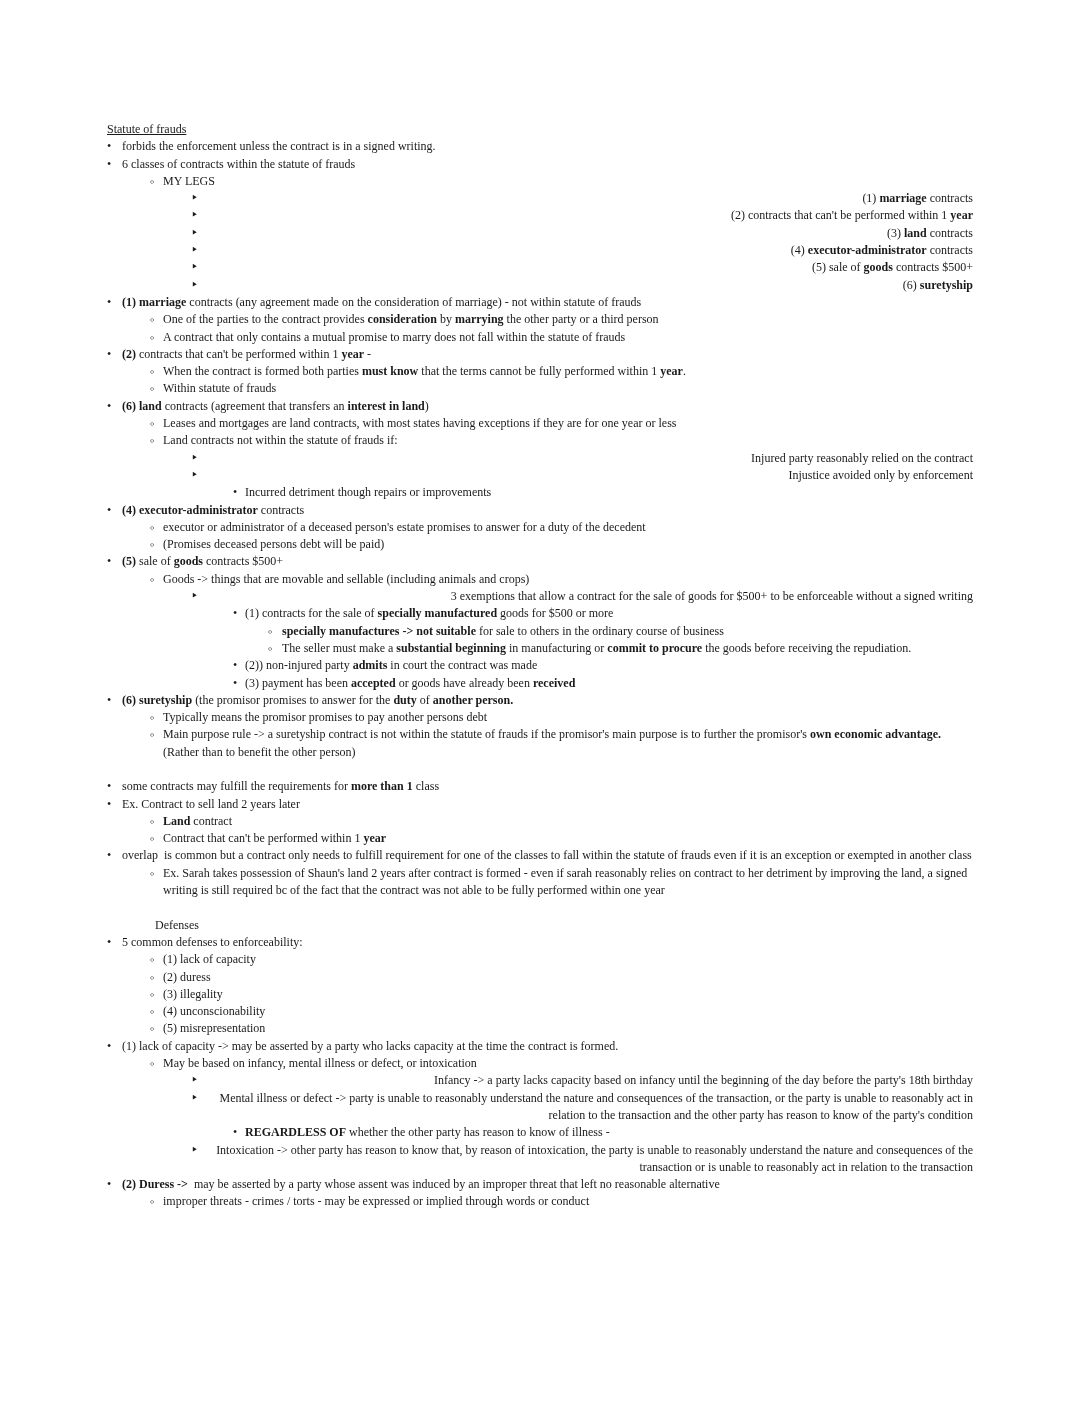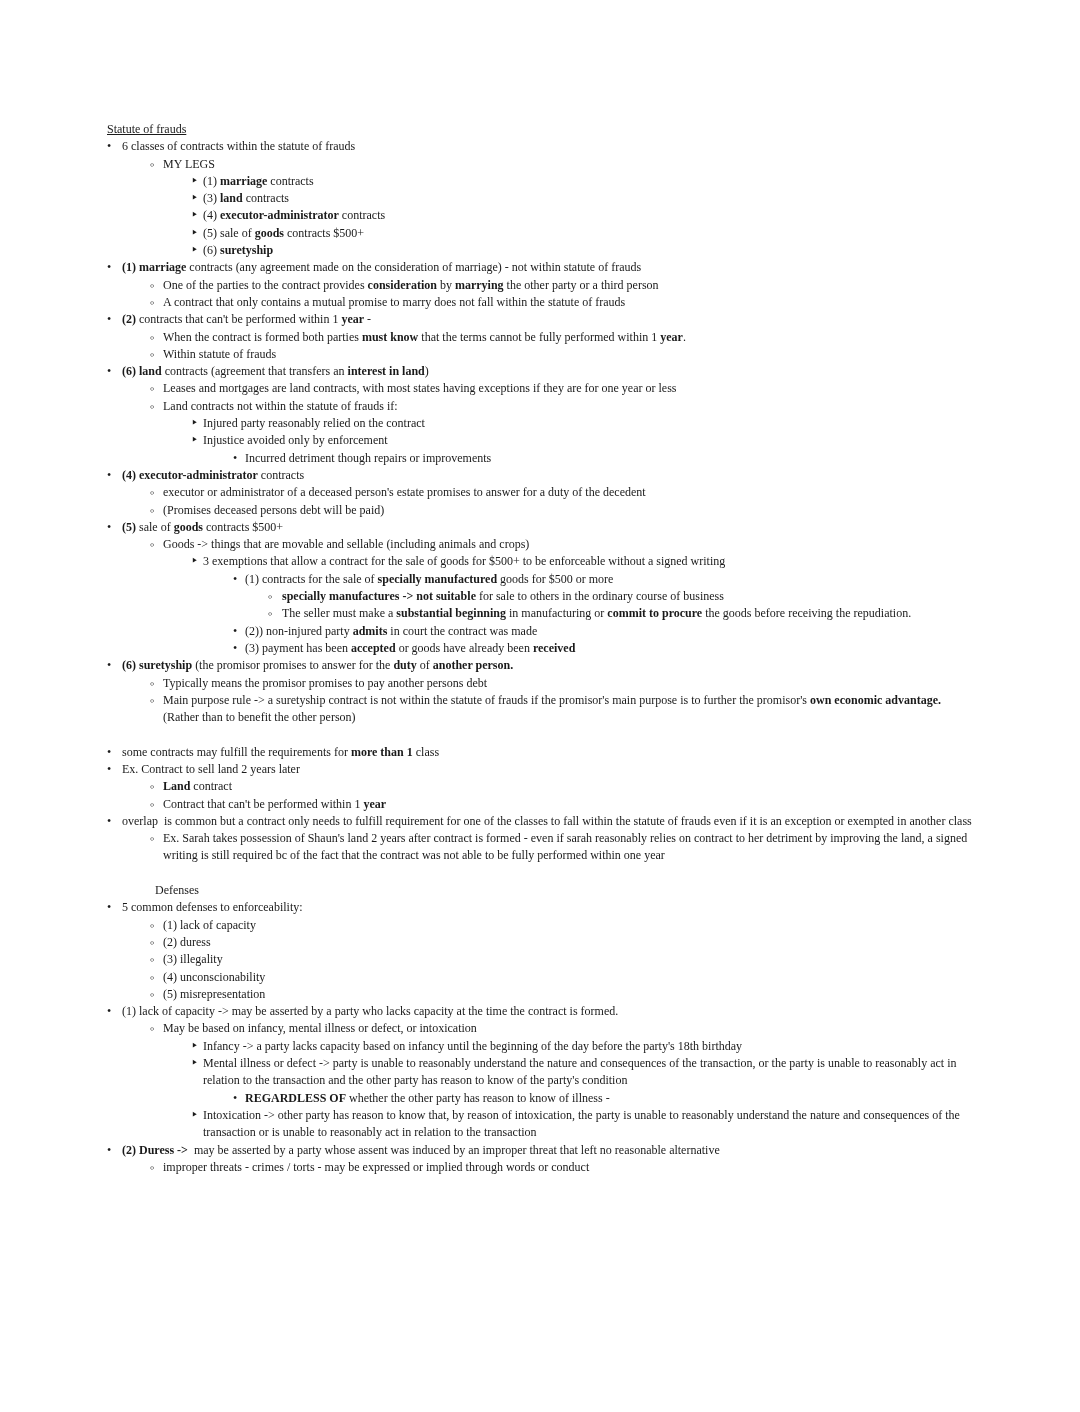--- a/index.html
+++ b/index.html
@@ -11,43 +11,45 @@
   .doc {
     position: absolute; left: 107px; top: 121px; width: 866px;
     font-size: 12px; line-height: 17.3px;
   }
   .title { text-decoration: underline; white-space: pre-wrap; }
   .line { position: relative; white-space: pre-wrap; }
   .blank { height: 17.3px; }
   .l0 { padding-left: 0; margin-left: 48px; }
   .l1 { padding-left: 15px; }
   .l2 { padding-left: 56px; }
-  .l3 { padding-left: 96px; }
+  .l3 { padding-left: 96px; text-align: right; }
   .l4 { padding-left: 138px; }
   .l5 { padding-left: 175px; }
   .mk { position: absolute; top: 0; }
   .l1 > .mk { left: 0; }
   .l2 > .mk { left: 43px; }
   .l3 > .mk { left: 84px; }
   .l4 > .mk { left: 126px; }
   .l5 > .mk { left: 161px; }
   .mk-disc::before   { content: "\2022"; }
   .mk-circle::before { content: "\25E6"; font-size: 13px; }
   .mk-tri::before    { content: "\2023"; font-size: 12px; }
   b { font-weight: bold; }
 </style>
 </head>
 <body>
 
 <div class="doc">
   <div class="title">Statute of frauds</div>
   <div>
+      <div class="line l1"><span class="mk mk-disc"></span>forbids the enforcement unless the contract is in a signed writing.</div>
       <div class="line l1"><span class="mk mk-disc"></span>6 classes of contracts within the statute of frauds</div>
       <div class="line l2"><span class="mk mk-circle"></span>MY LEGS</div>
       <div class="line l3"><span class="mk mk-tri"></span>(1) <b>marriage</b> contracts</div>
+      <div class="line l3"><span class="mk mk-tri"></span>(2) contracts that can't be performed within 1 <b>year</b></div>
       <div class="line l3"><span class="mk mk-tri"></span>(3) <b>land</b> contracts</div>
       <div class="line l3"><span class="mk mk-tri"></span>(4) <b>executor-administrator</b> contracts</div>
       <div class="line l3"><span class="mk mk-tri"></span>(5) sale of <b>goods</b> contracts $500+</div>
       <div class="line l3"><span class="mk mk-tri"></span>(6) <b>suretyship</b></div>
       <div class="line l1"><span class="mk mk-disc"></span><b>(1) marriage</b> contracts (any agreement made on the consideration of marriage) - not within statute of frauds</div>
       <div class="line l2"><span class="mk mk-circle"></span>One of the parties to the contract provides <b>consideration</b> by <b>marrying</b> the other party or a third person</div>
       <div class="line l2"><span class="mk mk-circle"></span>A contract that only contains a mutual promise to marry does not fall within the statute of frauds</div>
       <div class="line l1"><span class="mk mk-disc"></span><b>(2)</b> contracts that can't be performed within 1 <b>year</b> -</div>
       <div class="line l2"><span class="mk mk-circle"></span>When the contract is formed both parties <b>must know</b> that the terms cannot be fully performed within 1 <b>year</b>.</div>
       <div class="line l2"><span class="mk mk-circle"></span>Within statute of frauds</div>

